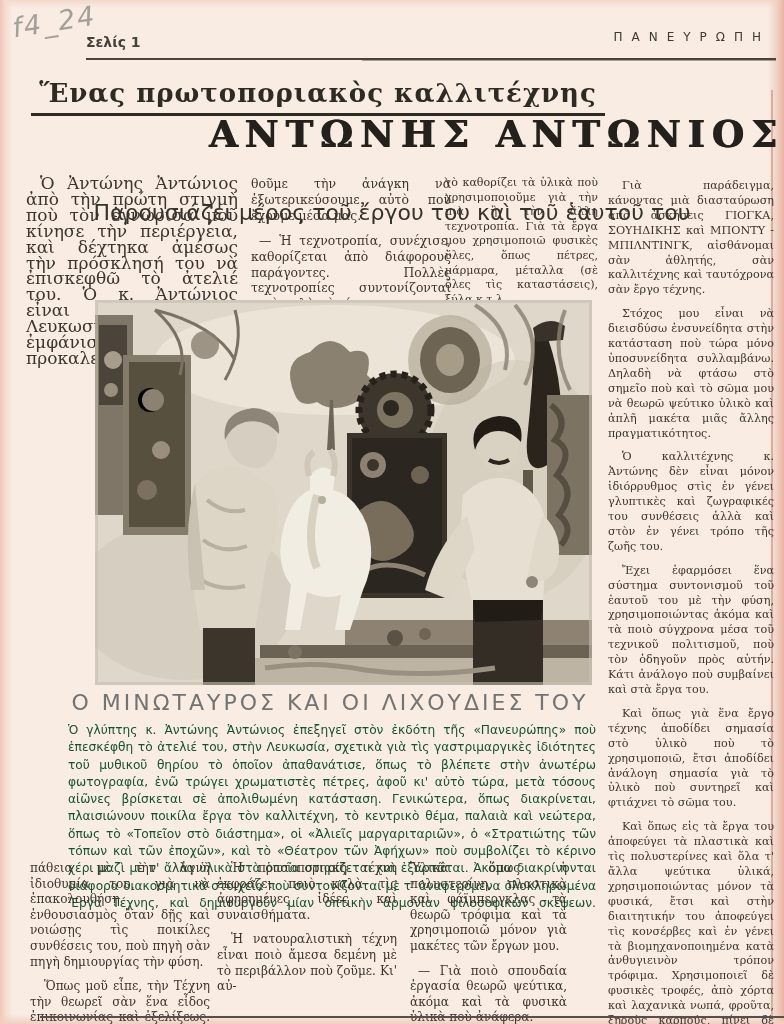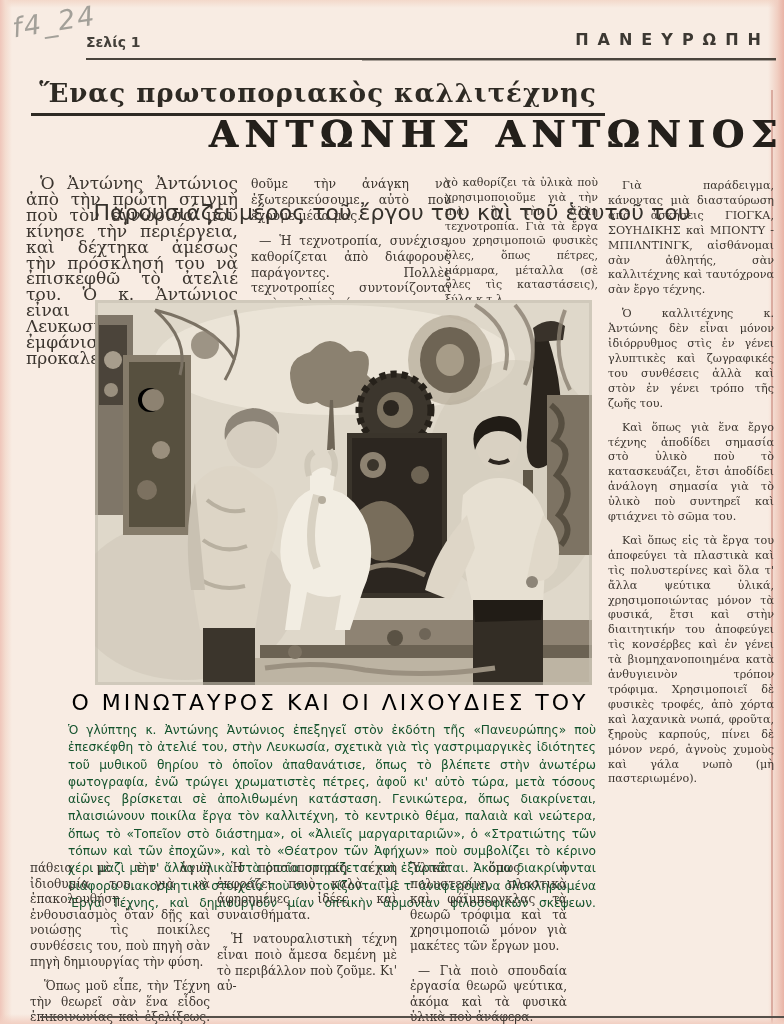--- a/index.html
+++ b/index.html
@@ -28,21 +28,21 @@
     position:absolute;left:12px;top:6px;
     font-family:"DejaVu Sans", sans-serif;
     font-style:italic;font-size:27px;color:#a3a099;
     transform:rotate(-9deg);letter-spacing:2px;
   }
 
   .header-row{position:absolute;left:86px;right:10px;top:30px;height:22px;}
   .page-label{position:absolute;left:0;top:4px;font-family:"DejaVu Sans", sans-serif;
     font-size:14px;font-weight:bold;color:#44403a;}
   .masthead{position:absolute;right:4px;top:0;font-family:"DejaVu Sans", sans-serif;
-    font-size:16px;font-weight:bold;letter-spacing:9px;color:#3d3933;}
+    font-size:12px;font-weight:normal;letter-spacing:9px;color:#3d3933;}
   .header-rule{position:absolute;left:86px;right:8px;top:58px;height:2px;background:#4a443c;}
   .header-rule:after{content:"";position:absolute;left:40%;right:0;top:2px;height:1px;background:rgba(74,68,60,.45);}
 
   .kicker-wrap{position:absolute;left:0;width:636px;top:78px;text-align:center;}
   .kicker{
     display:inline-block;font-family:"DejaVu Serif", serif;font-weight:bold;
     font-size:26px;color:#2e2a24;letter-spacing:1px;
     padding:0 8px 5px 8px;border-bottom:3px solid #2e2a24;
   }
   .main-title{
@@ -71,21 +71,21 @@
 
   .photo{
     position:absolute;left:95px;top:300px;width:497px;height:385px;
     background:#d9d2c5;overflow:hidden;
   }
   .photo svg{display:block;}
 
   .caption-title{
     position:absolute;left:40px;top:690px;width:580px;text-align:center;
     font-family:"DejaVu Sans", sans-serif;font-size:22px;font-weight:normal;
-    letter-spacing:3px;color:#000000;
+    letter-spacing:3px;color:#737373;
   }
   .caption-body{
     position:absolute;left:68px;top:722px;width:528px;
     font-family:"DejaVu Sans", sans-serif;font-size:12.2px;line-height:17.3px;
     text-align:justify;color:#14532d;
   }
   .caption-body:after{content:"";display:inline-block;width:100%;}
 
   .bottom-rule{position:absolute;left:40px;right:0;top:1016px;height:2px;background:#55504a;}
 </style>
@@ -122,22 +122,24 @@
     <p class="noindent">θοῦμε τὴν ἀνάγκη νὰ ἐξωτερικεύσουμε αὐτὸ ποὺ ἔχουμε μέσα μας.</p>
     <p class="dash">— Ἡ τεχνοτροπία, συνέχισε, καθορίζεται ἀπὸ διάφορους παράγοντες. Πολλὲς τεχνοτροπίες συντονίζονται ποιὸ καλὰ μὲ μίαν</p>
   </div>
 
   <div class="col col-c">
     <p class="noindent">τὸ καθορίζει τὰ ὑλικὰ ποὺ χρησιμοποιοῦμε γιὰ τὴν μιὰ ἢ τὴν ἄλλη τεχνοτροπία. Γιὰ τὰ ἔργα μου χρησιμοποιῶ φυσικὲς ὕλες, ὅπως πέτρες, μάρμαρα, μέταλλα (σὲ ὅλες τὶς καταστάσεις), ξύλα κ.τ.λ.</p>
   </div>
 
   <div class="col col-d">
     <p>Γιὰ παράδειγμα, κάνοντας μιὰ διασταύρωση ἀπὸ ἀσκήσεις ΓΙΟΓΚΑ, ΣΟΥΗΔΙΚΗΣ καὶ ΜΠΟΝΤΥ - ΜΠΙΛΝΤΙΝΓΚ, αἰσθάνομαι σὰν ἀθλητής, σὰν καλλιτέχνης καὶ ταυτόχρονα σὰν ἔργο τέχνης.</p>
+    <p>Στόχος μου εἶναι νὰ διεισδύσω ἐνσυνείδητα στὴν κατάσταση ποὺ τώρα μόνο ὑποσυνείδητα συλλαμβάνω. Δηλαδὴ νὰ φτάσω στὸ σημεῖο ποὺ καὶ τὸ σῶμα μου νὰ θεωρῶ ψεύτικο ὑλικὸ καὶ ἁπλῆ μακέτα μιᾶς ἄλλης πραγματικότητος.</p>
     <p>Ὁ καλλιτέχνης κ. Ἀντώνης δὲν εἶναι μόνον ἰδιόρρυθμος στὶς ἐν γένει γλυπτικὲς καὶ ζωγραφικές του συνθέσεις ἀλλὰ καὶ στὸν ἐν γένει τρόπο τῆς ζωῆς του.</p>
-    <p>Καὶ ὅπως γιὰ ἕνα ἔργο τέχνης ἀποδίδει σημασία στὸ ὑλικὸ ποὺ τὸ κατασκευάζει, ἔτσι ἀποδίδει ἀνάλογη σημασία γιὰ τὸ ὑλικὸ ποὺ συντηρεῖ καὶ φτιάχνει τὸ σῶμα του.</p>
+    <p>Ἔχει ἐφαρμόσει ἕνα σύστημα συντονισμοῦ τοῦ ἑαυτοῦ του μὲ τὴν φύση, χρησιμοποιώντας ἀκόμα καὶ τὰ ποιὸ σύγχρονα μέσα τοῦ τεχνικοῦ πολιτισμοῦ, ποὺ τὸν ὁδηγοῦν πρὸς αὐτήν. Κάτι ἀνάλογο ποὺ συμβαίνει καὶ στὰ ἔργα του.</p>
+    <p>Καὶ ὅπως γιὰ ἕνα ἔργο τέχνης ἀποδίδει σημασία στὸ ὑλικὸ ποὺ τὸ χρησιμοποιῶ, ἔτσι ἀποδίδει ἀνάλογη σημασία γιὰ τὸ ὑλικὸ ποὺ συντηρεῖ καὶ φτιάχνει τὸ σῶμα του.</p>
     <p>Καὶ ὅπως εἰς τὰ ἔργα του ἀποφεύγει τὰ πλαστικὰ καὶ τὶς πολυστερίνες καὶ ὅλα τ' ἄλλα ψεύτικα ὑλικά, χρησιμοποιώντας μόνον τὰ φυσικά, ἔτσι καὶ στὴν διαιτητικήν του ἀποφεύγει τὶς κονσέρβες καὶ ἐν γένει τὰ βιομηχανοποιημένα κατὰ ἀνθυγιεινὸν τρόπον τρόφιμα. Χρησιμοποιεῖ δὲ φυσικὲς τροφές, ἀπὸ χόρτα καὶ λαχανικὰ νωπά, φροῦτα, ξηροὺς καρπούς, πίνει δὲ μόνον νερό, ἁγνοὺς χυμοὺς καὶ γάλα νωπὸ (μὴ παστεριωμένο).</p>
 
   </div>
 
   <div class="photo">
     <svg width="497" height="385" viewBox="0 0 497 385" xmlns="http://www.w3.org/2000/svg">
       <rect width="497" height="385" fill="#d8d1c3"></rect>
       <rect width="497" height="385" fill="#e6dfd2" opacity="0.5"></rect>
 
       <ellipse cx="240" cy="60" rx="180" ry="55" fill="#efe9dd" opacity="0.7"></ellipse>

